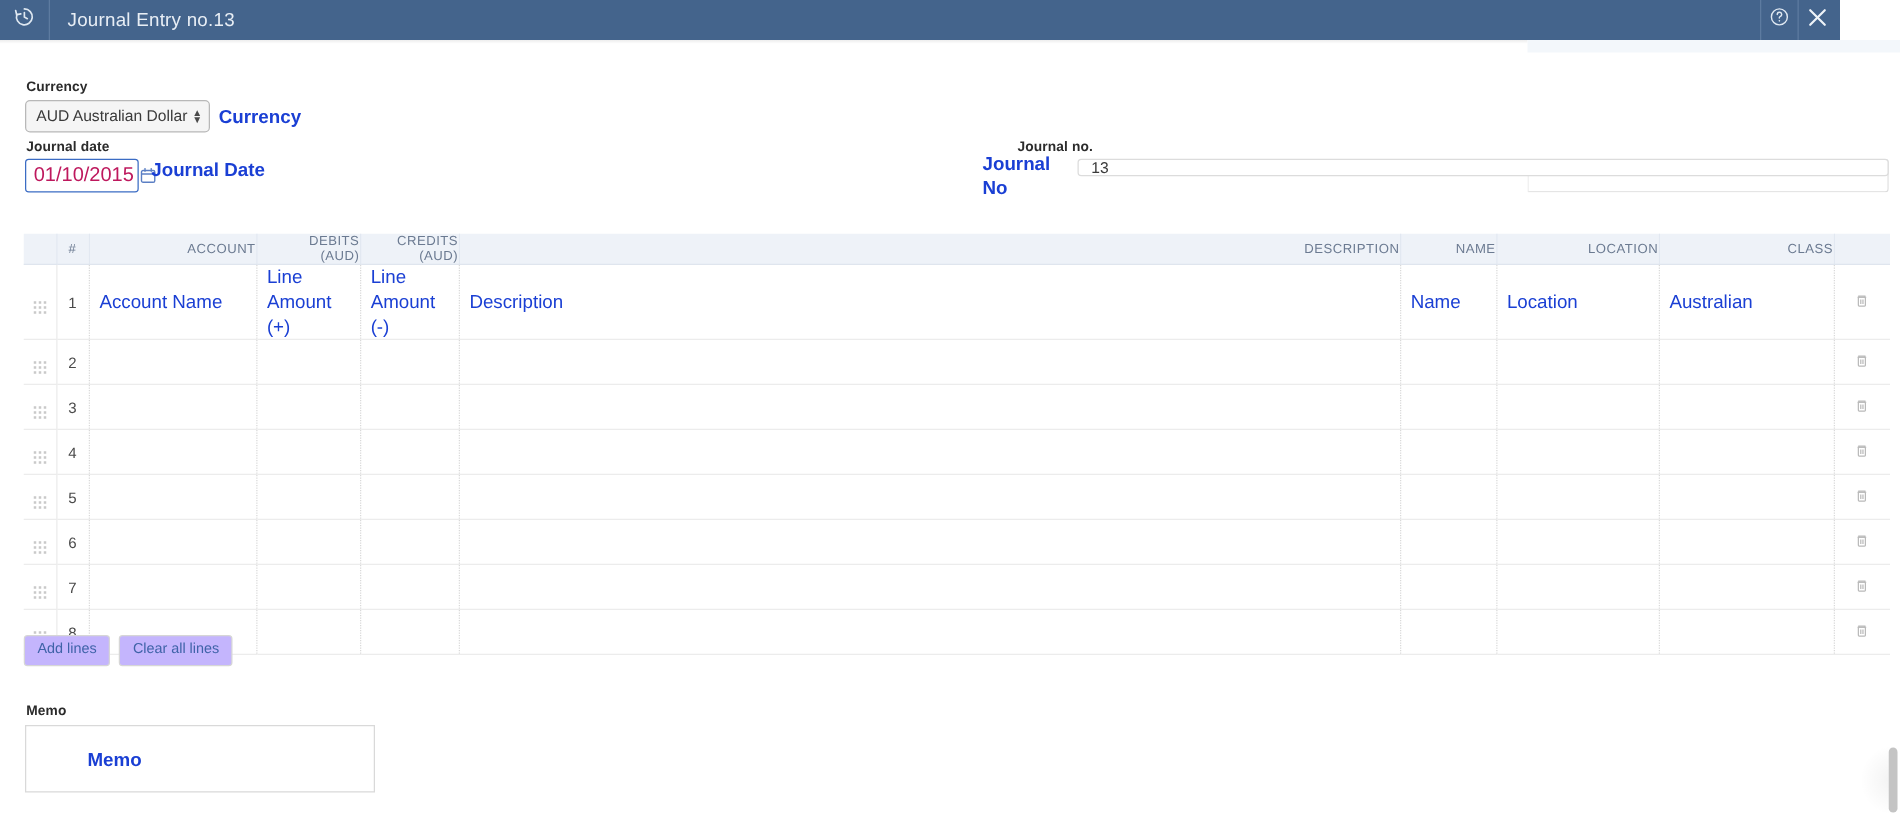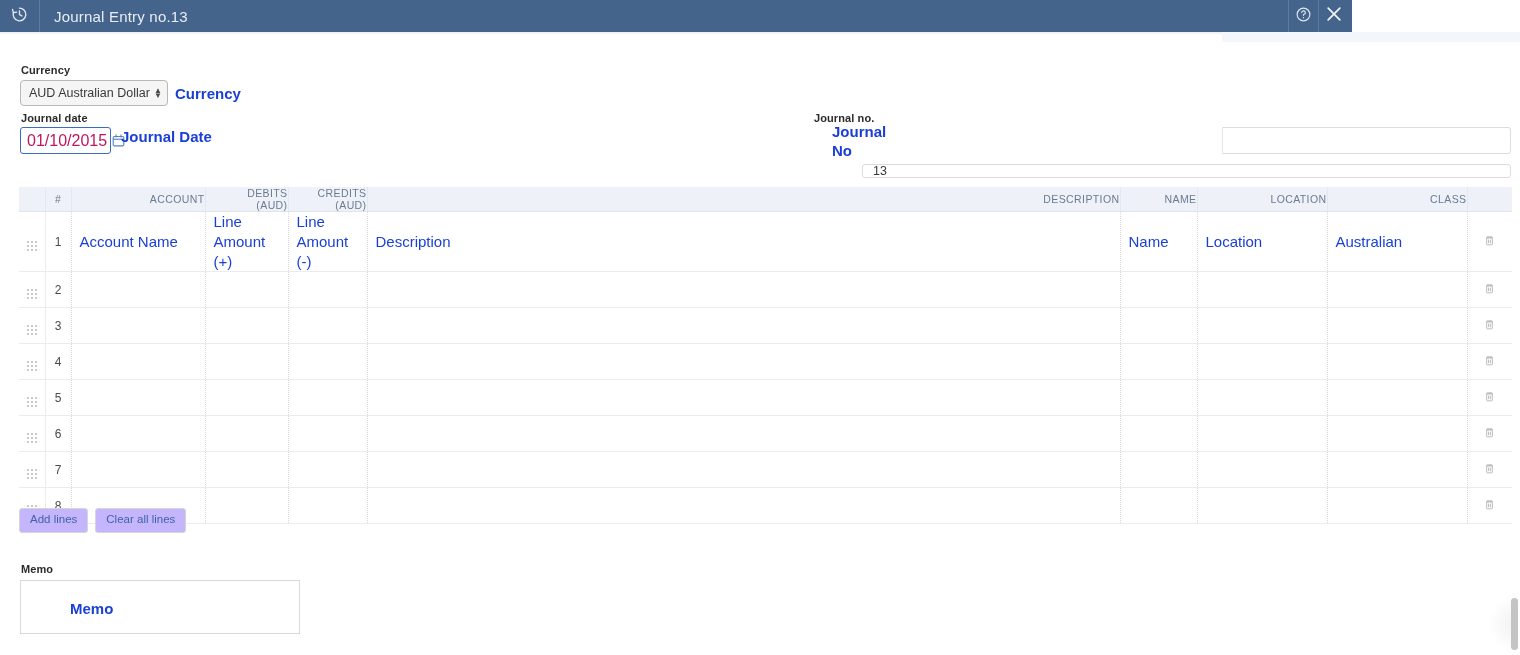--- a/index.html
+++ b/index.html
@@ -7,21 +7,21 @@
     margin: 0; padding: 0;
     width: 1520px; height: 655px;
     background: #ffffff;
     font-family: "Liberation Sans", sans-serif;
     overflow: hidden;
   }
 
   
   #titlebar {
     position: absolute; left: 0; top: 0;
-    width: 1352px; height: 32px;
+    width: 1472px; height: 32px;
     background: #44648c;
     display: flex; align-items: center;
   }
   #titlebar-left {
     width: 40px; height: 32px;
     display: flex; align-items: center; justify-content: center;
     border-right: 1px solid #5d7ba0;
   }
   #app-title {
     color: #e8eef5;
@@ -76,21 +76,21 @@
   .blue-anno {
     position: absolute;
     color: #1a3fd4;
     font-weight: bold;
     font-size: 15px;
     white-space: nowrap;
     line-height: 1.25;
   }
   #anno-currency { left: 175px; top: 85px; }
   #anno-journaldate { left: 121px; top: 128px; }
-  #anno-journalno { left: 832px; top: 123px; white-space: normal; width: 62px; }
+  #anno-journalno { left: 786px; top: 123px; white-space: normal; width: 62px; }
 
   #journaldate-label { position: absolute; left: 21px; top: 112px; }
   #journaldate-box {
     position: absolute; left: 20px; top: 127px;
     width: 91px; height: 27px;
     border: 1px solid #3b6cc4;
     border-radius: 3px;
     background: #fff;
     display: flex; align-items: center;
     padding: 0 4px 0 5px;
@@ -102,21 +102,21 @@
   #cal-icon { margin-left: 4px; display: flex; align-items: center; }
 
   #journalno-label { position: absolute; left: 814px; top: 112px; }
   #journalno-input {
     position: absolute; left: 862px; top: 127px;
     width: 649px; height: 14px;
     background: #fff;
     border: 1px solid #dcdcdc;
     border-radius: 3px;
     font-size: 12.5px; color: #3a3a3a;
-    display: flex; align-items: center; padding-left: 10px; margin-top: 37px;
+    display: flex; align-items: center; padding-left: 10px;
   }
   
   #journalno-split {
     position: absolute; left: 1222px; top: 127px; width: 289px; height: 27px;
     border: 1px solid #dcdcdc; border-left: 1px solid #e6e6e6;
     border-radius: 0 3px 3px 0; background: #fff;
   }
 
   
   #table-wrap {

